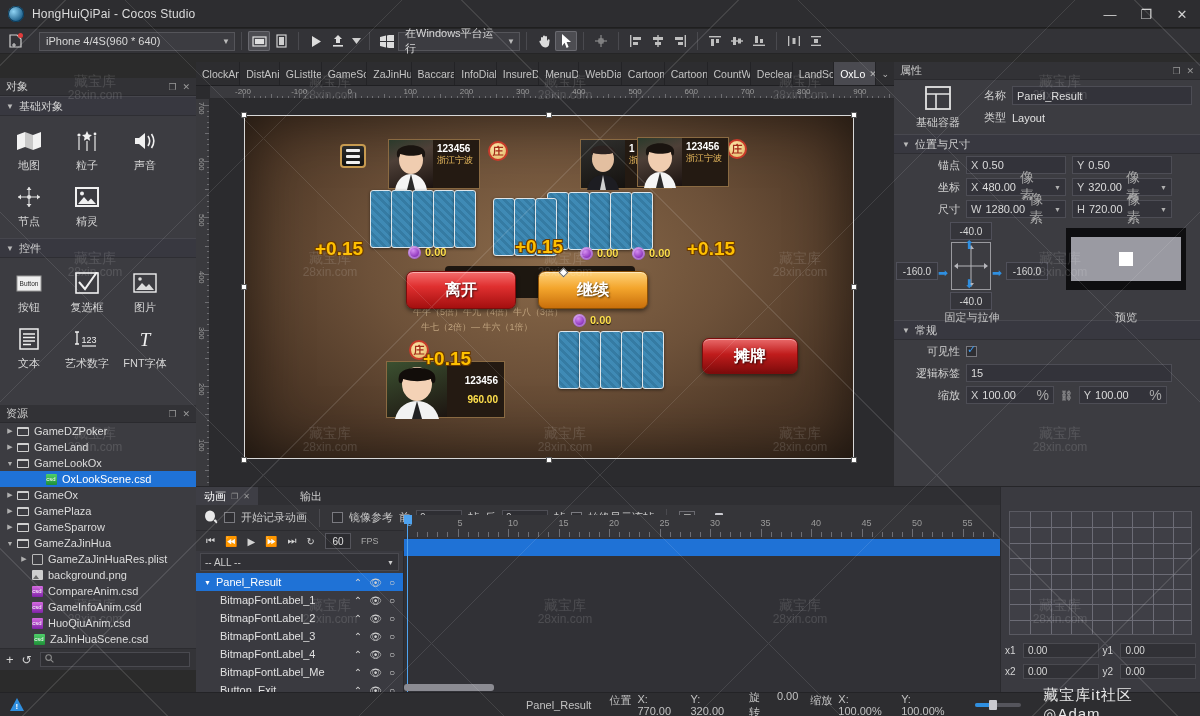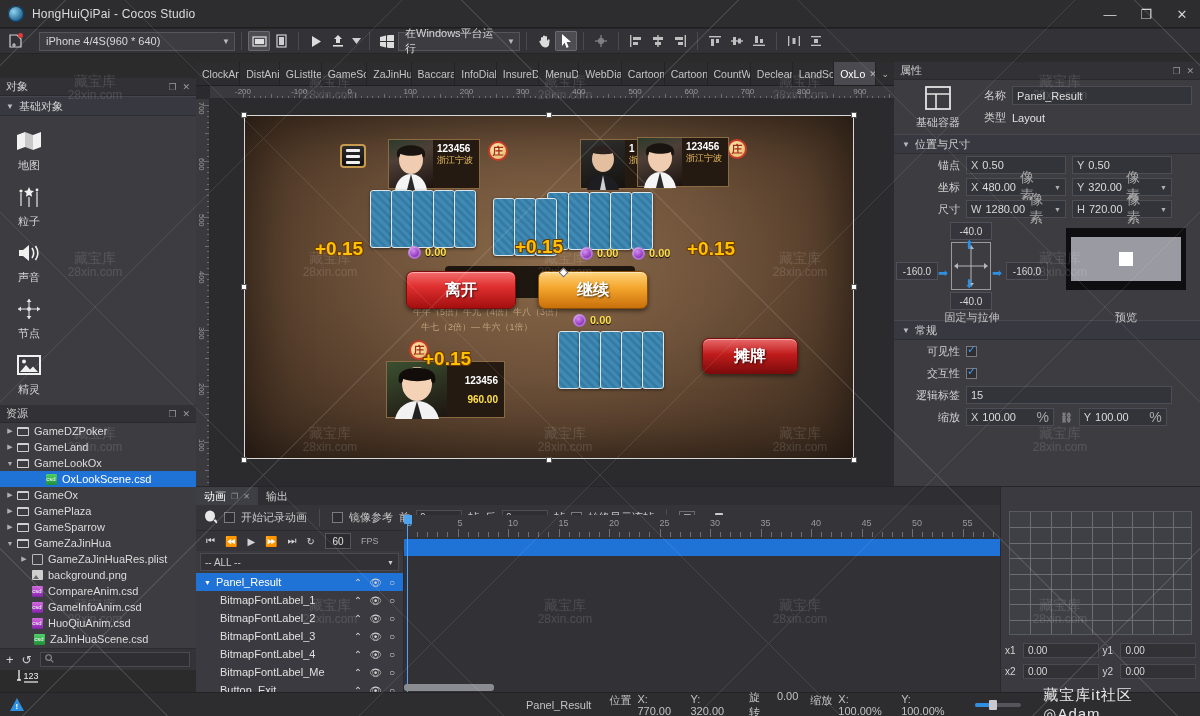--- a/index.html
+++ b/index.html
@@ -60,21 +60,21 @@
     padding: 0 6px; font-size: 11px; color: #cfcfcf; border-bottom: 1px solid #2a2a2e;
   }
   .panel-head .spacer { margin-left: auto; }
   .panel-head .pbtn { margin-left: 6px; font-size: 9px; color: #9a9a9a; }
   .section-head {
     height: 20px; background: #383840; display: flex; align-items: center; gap: 5px;
     padding: 0 6px; font-size: 11px; color: #d2d2d2; border-bottom: 1px solid #2e2e33;
     border-top: 1px solid #46464d;
   }
   .tri { font-size: 8px; color: #b9b9b9; }
-  .obj-grid { display: flex; flex-wrap: wrap; padding: 6px 0 4px 0; flex-direction: column; }
+  .obj-grid { display: flex; flex-wrap: wrap; padding: 6px 0 4px 0; }
   .obj-cell {
     width: 58px; height: 56px; display: flex; flex-direction: column;
     align-items: center; justify-content: flex-start; gap: 4px; padding-top: 6px;
     color: #d5d5d5; font-size: 11px;
   }
   .obj-ico { width: 28px; height: 26px; display: flex; align-items: center; justify-content: center; color: #e4e4e4; }
   .obj-lbl { font-size: 11px; color: #d6d6d6; }
 
   
   .res { position: absolute; left: 0; right: 0; top: 327px; bottom: 0; background: #3c3c41; }
@@ -143,21 +143,21 @@
   .btn-red { background: linear-gradient(#f46d6d 0%, #e03030 40%, #a40f0f 100%); border:1px solid #7d0c0c; box-shadow: inset 0 1px 0 rgba(255,255,255,.45), 0 2px 4px rgba(0,0,0,.5); }
   .btn-orange { background: linear-gradient(#ffd27a 0%, #f3a52c 45%, #c96f0b 100%); border:1px solid #8a4f06; box-shadow: inset 0 1px 0 rgba(255,255,255,.5), 0 2px 4px rgba(0,0,0,.5); }
   .menuico { position:absolute; width:26px; height:24px; background:linear-gradient(#2c2c2c,#111); border:2px solid #c79a50; border-radius:4px;
              display:flex; flex-direction:column; justify-content:center; gap:3px; padding:0 4px;}
   .menuico i { display:block; height:3px; background:#f0f0f0; border-radius:1px; }
   .helptext { position:absolute; color:#cdb089; font-size:9px; opacity:.85; white-space:nowrap; }
   .blackbar { position:absolute; background:#15100c; border-radius:4px; }
 
   
   .bottom { position:absolute; left:196px; right:0; bottom:24px; top:486px; background:#353539; border-top:1px solid #262629; }
-  .btabs { height:18px; background:#2f2f33; display:flex; align-items:center; }
+  .btabs { height:18px; background:#2f2f33; display:flex; align-items:center;gap:34px; }
   .btab { padding:0 8px; height:18px; display:flex; align-items:center; font-size:11px; color:#ccc; }
   .btab.active { background:#3e3e45; color:#fff; }
   .btab .x { margin-left:5px; font-size:8px; color:#9a9a9a; }
   .anim-toolbar { height:26px; display:flex; align-items:center; gap:6px; padding:0 8px; border-bottom:1px solid #2b2b2f; }
   .chk { width:11px; height:11px; border:1px solid #7a7a80; background:#2e2e32; display:inline-block; }
   .chk.on { background:#2e2e32; position:relative; }
   .chk.on:after { content:'✓'; position:absolute; left:0; top:-4px; color:#3e9bf0; font-size:11px; }
   .numfield { width:46px; height:16px; background:#2e2e33; border:1px solid #4e4e55; color:#cfcfcf; font-size:10px; display:flex; align-items:center; padding:0 3px;}
   .playbar { height:20px; display:flex; align-items:center; gap:10px; padding:0 10px; }
   .pbtn { color:#d3d3d3; font-size:10px; }
@@ -1143,24 +1143,20 @@
     <div class="sec-title">
       <span class="tri">▼</span>
       <span>常规</span>
     </div>
 
     <div class="prop-row">
       <span class="prop-lbl">可见性</span>
       <span class="chk on"></span>
     </div>
     <div class="prop-row">
-      <span class="prop-lbl">交互性</span>
-      <span class="chk on"></span>
-    </div>
-    <div class="prop-row">
       <span class="prop-lbl">逻辑标签</span>
       <span class="field" style="width:206px;">
         <span>15</span>
       </span>
     </div>
     <div class="prop-row">
       <span class="prop-lbl">缩放</span>
       <span class="field" style="width:88px;">
         <span class="axis">X</span>
           <span>100.00</span>

